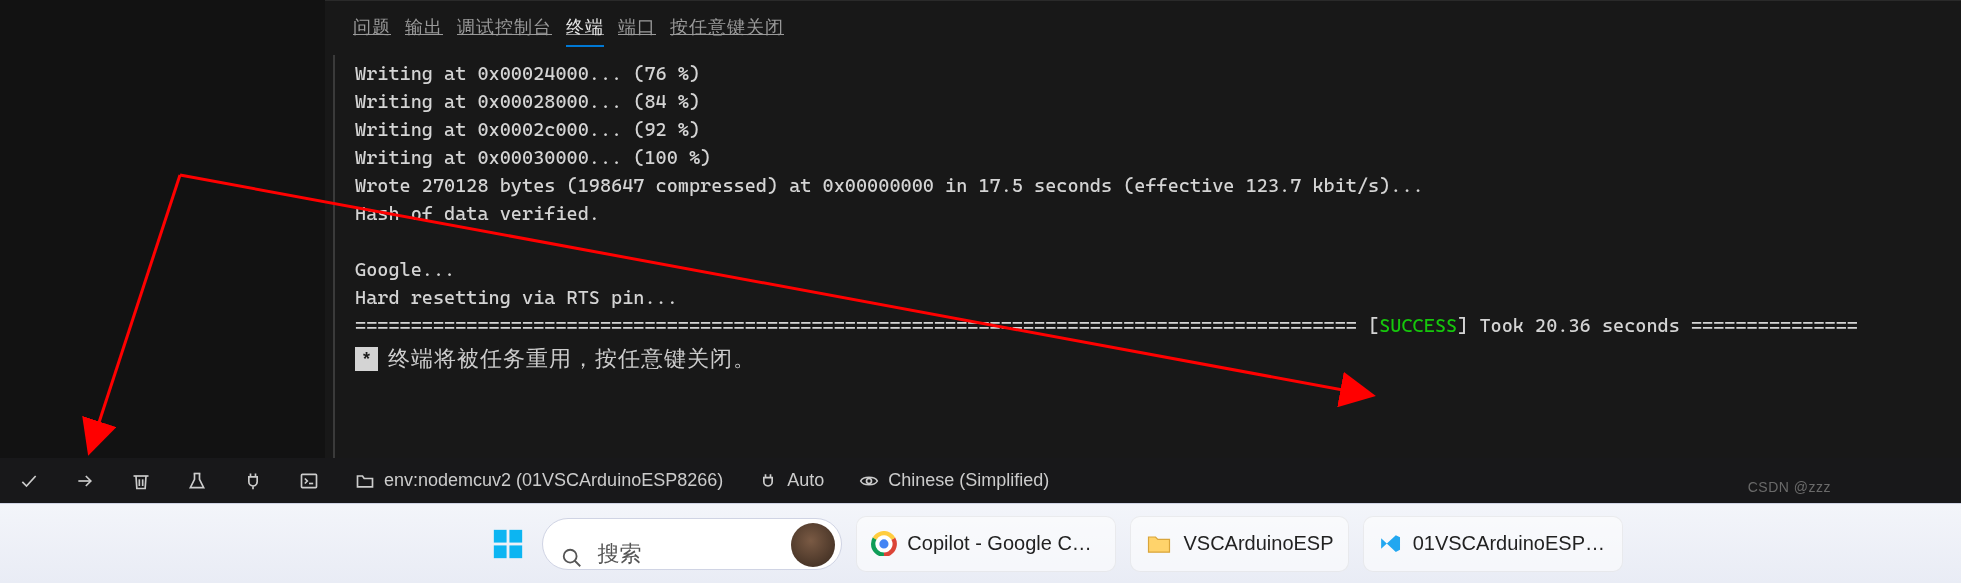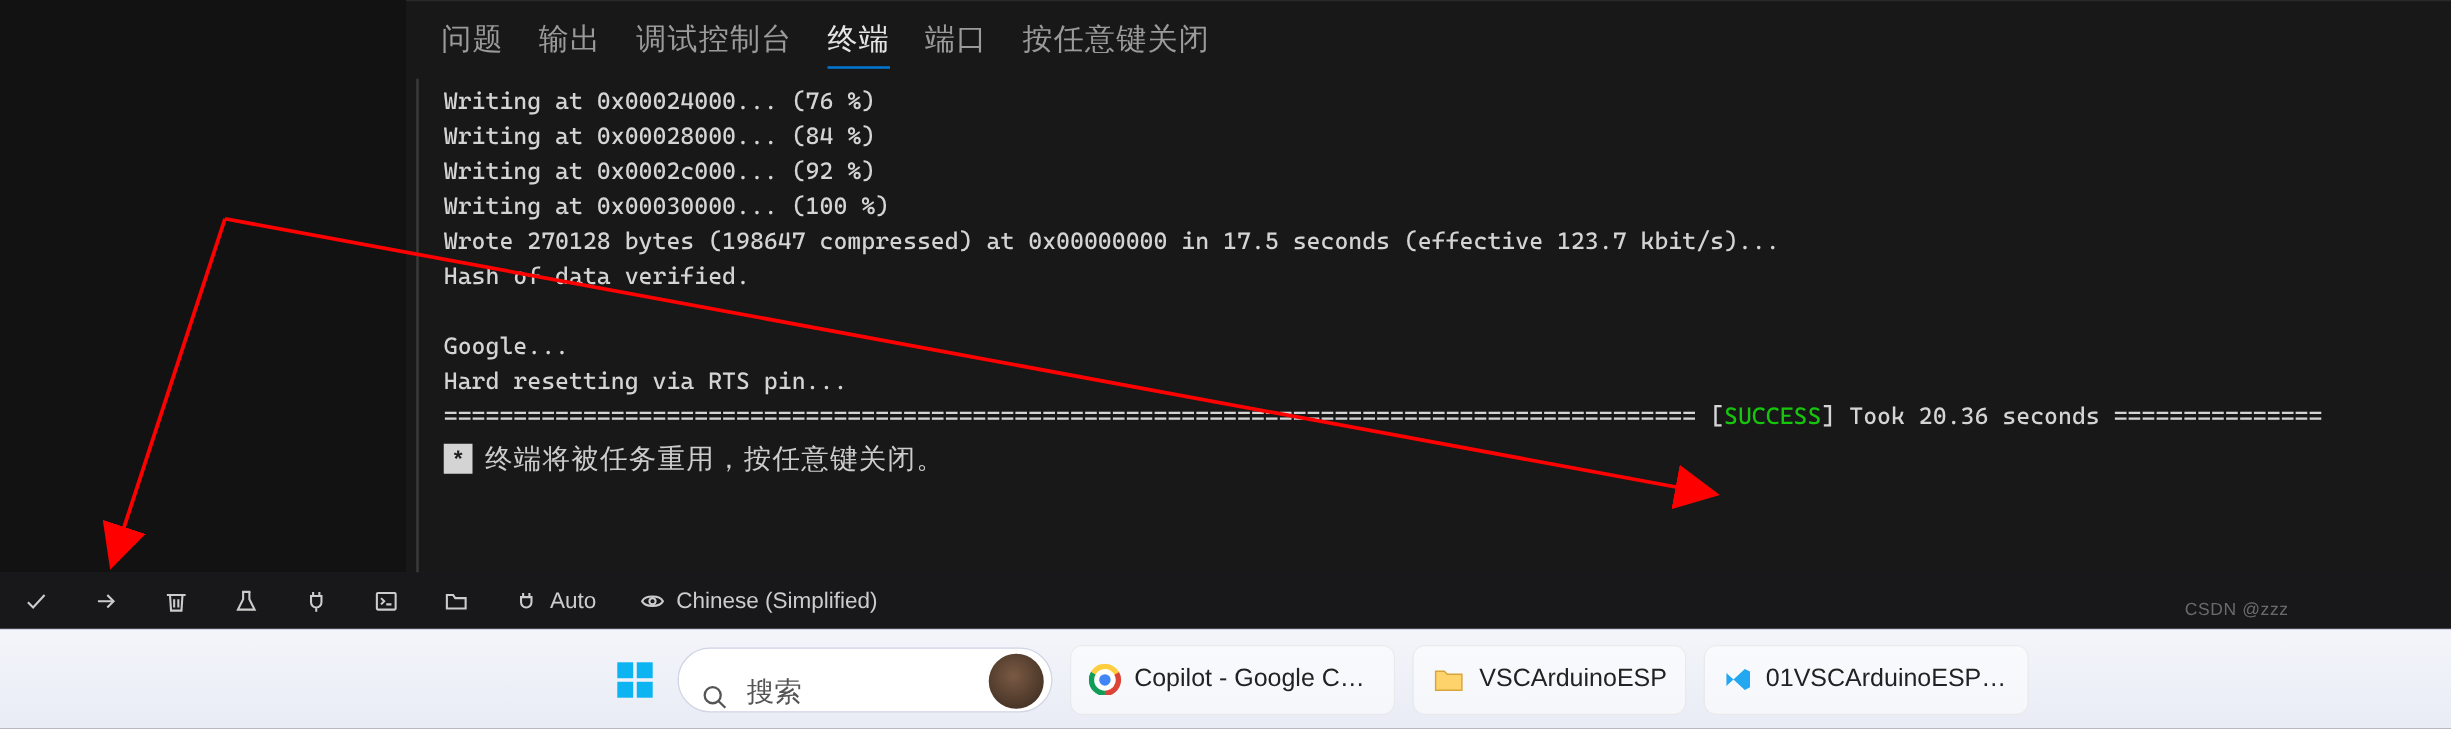--- a/index.html
+++ b/index.html
@@ -20,25 +20,26 @@
     top: 0;
     right: 0;
     height: 458px;
     background: #181818;
     border-top: 1px solid #2a2a2a;
     display: flex;
     flex-direction: column;
   }
   .panel-tabs {
     display: flex;
-    gap: 28px;
+    gap: 14px;
     padding: 14px 24px 10px 28px;
-    font-size: 24px;
+    font-size: 18px;
     color: #9a9a9a;
     letter-spacing: 1px;
+    text-decoration: underline;
   }
   .panel-tab { cursor: pointer; position: relative; padding-bottom: 6px; }
   .panel-tab.active { color: #e5e5e5; }
   .panel-tab.active::after {
     content: "";
     position: absolute;
     left: 0; right: 0; bottom: -2px;
     height: 2px;
     background: #0078d4;
   }
@@ -259,20 +260,21 @@
           <line x1="12" y1="15" x2="17" y2="15"></line>
         </svg>
     </span>
   </span>
   <span class="sb-item">
     <span class="sb-ico">
       <svg viewBox="0 0 24 24" fill="none" stroke="#ccc" stroke-width="2">
           <path d="M3,6 L9,6 L11,9 L21,9 L21,19 L3,19 Z"></path>
         </svg>
     </span>
+    <span>env:nodemcuv2 (01VSCArduinoESP8266)</span>
   </span>
   <span class="sb-item">
     <span class="sb-ico">
       <svg viewBox="0 0 24 24" fill="none" stroke="#ccc" stroke-width="2">
           <path d="M9,4 L9,8 M15,4 L15,8 M7,8 L17,8 L17,13 a5,5 0 0 1 -10,0 Z"></path>
         </svg>
     </span>
     <span>Auto</span>
   </span>
   <span class="sb-item">

